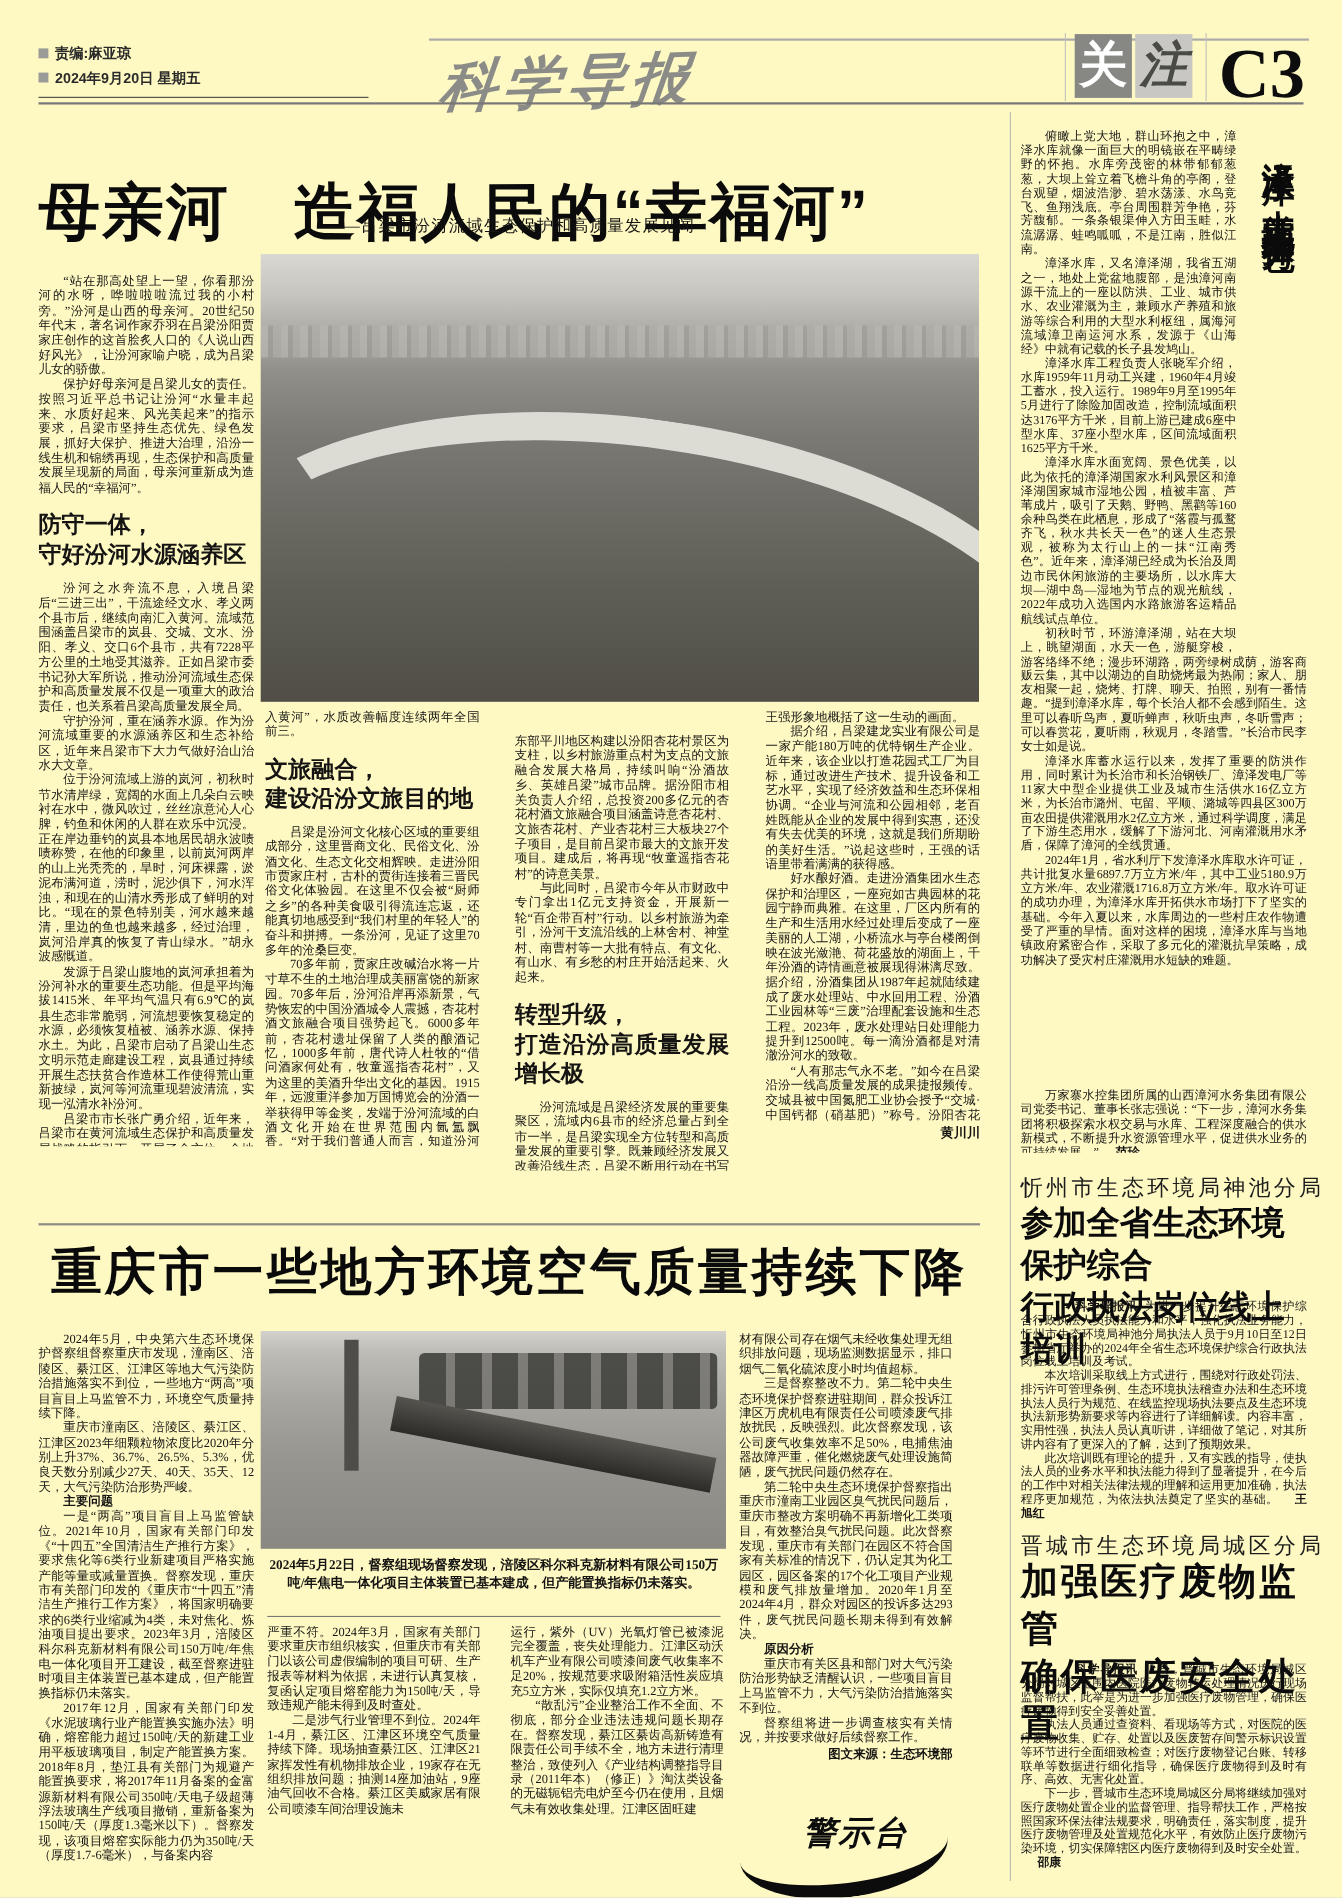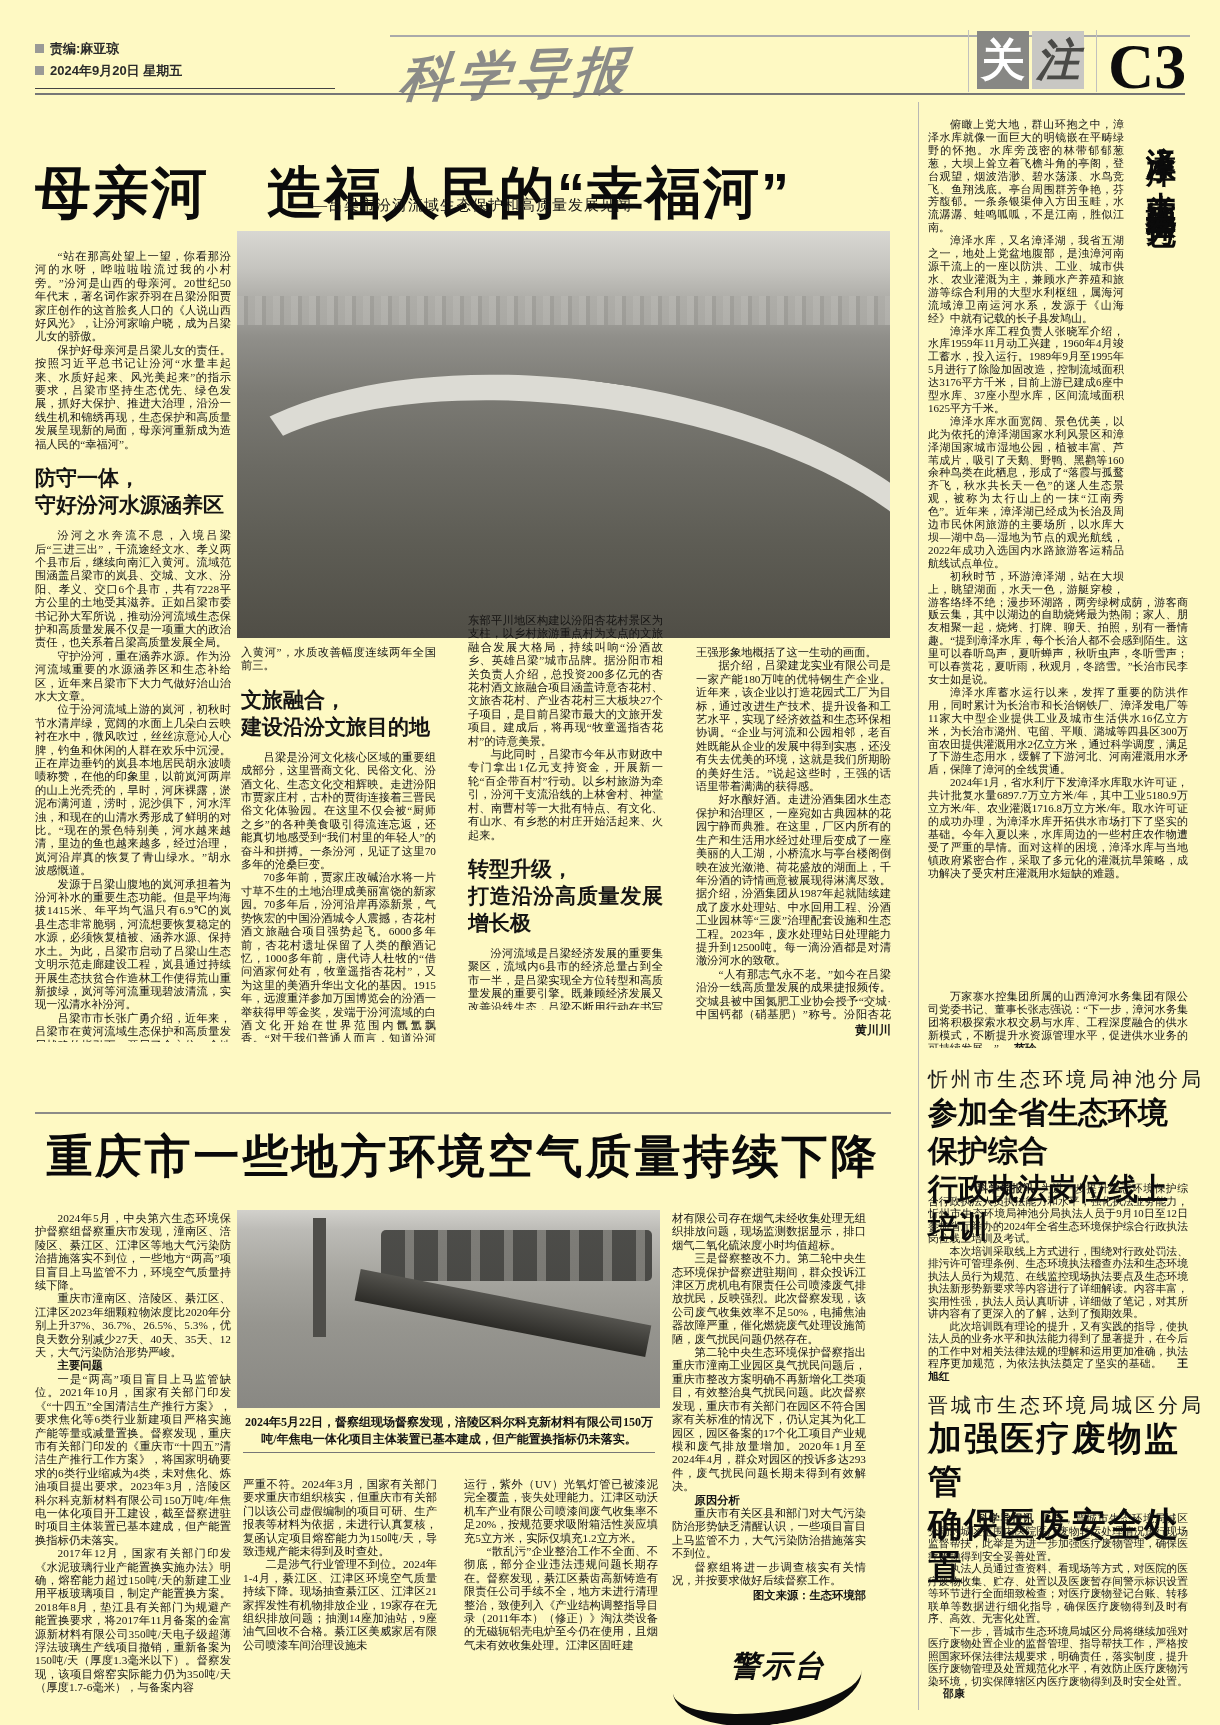--- a/index.html
+++ b/index.html
@@ -51,21 +51,21 @@
           line-height:54px;text-align:left;color:#0b0b0b;}
   
   .cq-title{font-family:"Liberation Serif",serif;font-weight:900;font-size:46px;letter-spacing:3px;color:#0a0a0a;}
   .photo2{background:linear-gradient(180deg,#d2d1cc 0%,#bcbbb6 10%,#a7a6a0 32%,#96958f 58%,#898883 100%);}
   .photo2 .cyl{position:absolute;left:34%;top:10%;width:64%;height:26%;border-radius:5px;opacity:.85;
         background:repeating-linear-gradient(90deg,#393936 0 24px,#73726d 24px 33px);}
   .photo2 .belt{position:absolute;left:28%;top:44%;width:70%;height:16%;transform:rotate(11deg);
         background:linear-gradient(180deg,#55544f,#2c2b27);}
   .photo2 .mast{position:absolute;left:18%;top:4%;width:3%;height:60%;background:#4e4d49;}
   .caption{font-size:12px;line-height:17px;text-align:center;font-weight:bold;
-           border-bottom:1.5px solid #777;padding-bottom:4px;}
+           border-bottom:1.5px solid #777;padding-bottom:21px;}
   .alert-logo{font-family:"Liberation Sans",sans-serif;font-weight:900;font-style:italic;font-size:30px;
               letter-spacing:2px;color:#0c0c0c;}
   .swoosh{position:absolute;left:-18px;top:8px;width:190px;height:74px;border-radius:50%;
           border-bottom:13px solid #0c0c0c;transform:rotate(-7deg);}
   
   .kicker{font-family:"Liberation Sans",sans-serif;font-size:20px;letter-spacing:3px;color:#1c1c1c;}
   .brief-title{font-family:"Liberation Sans",sans-serif;font-weight:900;white-space:pre-line;color:#0b0b0b;}
   .xz-title{font-size:30px;line-height:38px;}
   .jc-title{font-size:34px;line-height:43px;letter-spacing:2px;font-family:Liberation Mono, monospace;}
 </style>
@@ -109,21 +109,21 @@
       <p class="para">发源于吕梁山腹地的岚河承担着为汾河补水的重要生态功能。但是平均海拔1415米、年平均气温只有6.9℃的岚县生态非常脆弱，河流想要恢复稳定的水源，必须恢复植被、涵养水源、保持水土。为此，吕梁市启动了吕梁山生态文明示范走廊建设工程，岚县通过持续开展生态扶贫合作造林工作使得荒山重新披绿，岚河等河流重现碧波清流，实现一泓清水补汾河。</p>
       <p class="para">吕梁市市长张广勇介绍，近年来，吕梁市在黄河流域生态保护和高质量发展战略的指引下，开展了全方位、全地域、全过程的生态环境保护与治理。经过持续努力，吕梁汾河流域6县市整体森林覆盖率已超过30%，高出全省10个百分点以上。从2020~2022年，吕梁市境内汾河干流平均径流量较2019年增长了近六成。今年1-4月，汾河流域4个国考断面、7个省考断面全部达到优于Ⅲ类水体，提前两年实现“一泓清水</p>
     </div>
   <div class="abs bodycol" style="left:241px;top:646px;width:195px;height:396px;">
       <p class="para cont">入黄河”，水质改善幅度连续两年全国前三。</p>
       <div class="colhead">文旅融合，
 建设沿汾文旅目的地</div>
       <p class="para">吕梁是汾河文化核心区域的重要组成部分，这里晋商文化、民俗文化、汾酒文化、生态文化交相辉映。走进汾阳市贾家庄村，古朴的贾街连接着三晋民俗文化体验园。在这里不仅会被“厨师之乡”的各种美食吸引得流连忘返，还能真切地感受到“我们村里的年轻人”的奋斗和拼搏。一条汾河，见证了这里70多年的沧桑巨变。</p>
       <p class="para">70多年前，贾家庄改碱治水将一片寸草不生的土地治理成美丽富饶的新家园。70多年后，汾河沿岸再添新景，气势恢宏的中国汾酒城令人震撼，杏花村酒文旅融合项目强势起飞。6000多年前，杏花村遗址保留了人类的酿酒记忆，1000多年前，唐代诗人杜牧的“借问酒家何处有，牧童遥指杏花村”，又为这里的美酒升华出文化的基因。1915年，远渡重洋参加万国博览会的汾酒一举获得甲等金奖，发端于汾河流域的白酒文化开始在世界范围内氤氲飘香。“对于我们普通人而言，知道汾河是因为汾酒，没想到来汾河岸边，听了这些厚重的故事才真正品出汾酒蕴含的文化内涵。”正在杏花村汾酒老作坊里参观的东北游客李进丰对这趟文化之旅充满敬意。</p>
     </div>
-  <div class="abs bodycol" style="left:468px;top:614px;width:195px;height:396px;">
+  <div class="abs bodycol" style="left:468px;top:668px;width:195px;height:396px;">
       <p class="para cont">东部平川地区构建以汾阳杏花村景区为支柱，以乡村旅游重点村为支点的文旅融合发展大格局，持续叫响“汾酒故乡、英雄吕梁”城市品牌。据汾阳市相关负责人介绍，总投资200多亿元的杏花村酒文旅融合项目涵盖诗意杏花村、文旅杏花村、产业杏花村三大板块27个子项目，是目前吕梁市最大的文旅开发项目。建成后，将再现“牧童遥指杏花村”的诗意美景。</p>
       <p class="para">与此同时，吕梁市今年从市财政中专门拿出1亿元支持资金，开展新一轮“百企带百村”行动。以乡村旅游为牵引，汾河干支流沿线的上林舍村、神堂村、南曹村等一大批有特点、有文化、有山水、有乡愁的村庄开始活起来、火起来。</p>
       <div class="colhead">转型升级，
 打造沿汾高质量发展增长极</div>
       <p class="para">汾河流域是吕梁经济发展的重要集聚区，流域内6县市的经济总量占到全市一半，是吕梁实现全方位转型和高质量发展的重要引擎。既兼顾经济发展又改善沿线生态，吕梁不断用行动在书写着答卷。</p>
     </div>
   <div class="abs bodycol" style="left:696px;top:646px;width:195px;height:374px;">
       <p class="para cont">王强形象地概括了这一生动的画面。</p>
       <p class="para">据介绍，吕梁建龙实业有限公司是一家产能180万吨的优特钢生产企业。近年来，该企业以打造花园式工厂为目标，通过改进生产技术、提升设备和工艺水平，实现了经济效益和生态环保相协调。“企业与河流和公园相邻，老百姓既能从企业的发展中得到实惠，还没有失去优美的环境，这就是我们所期盼的美好生活。”说起这些时，王强的话语里带着满满的获得感。</p>
       <p class="para">好水酿好酒。走进汾酒集团水生态保护和治理区，一座宛如古典园林的花园宁静而典雅。在这里，厂区内所有的生产和生活用水经过处理后变成了一座美丽的人工湖，小桥流水与亭台楼阁倒映在波光潋滟、荷花盛放的湖面上，千年汾酒的诗情画意被展现得淋漓尽致。据介绍，汾酒集团从1987年起就陆续建成了废水处理站、中水回用工程、汾酒工业园林等“三废”治理配套设施和生态工程。2023年，废水处理站日处理能力提升到12500吨。每一滴汾酒都是对清澈汾河水的致敬。</p>

